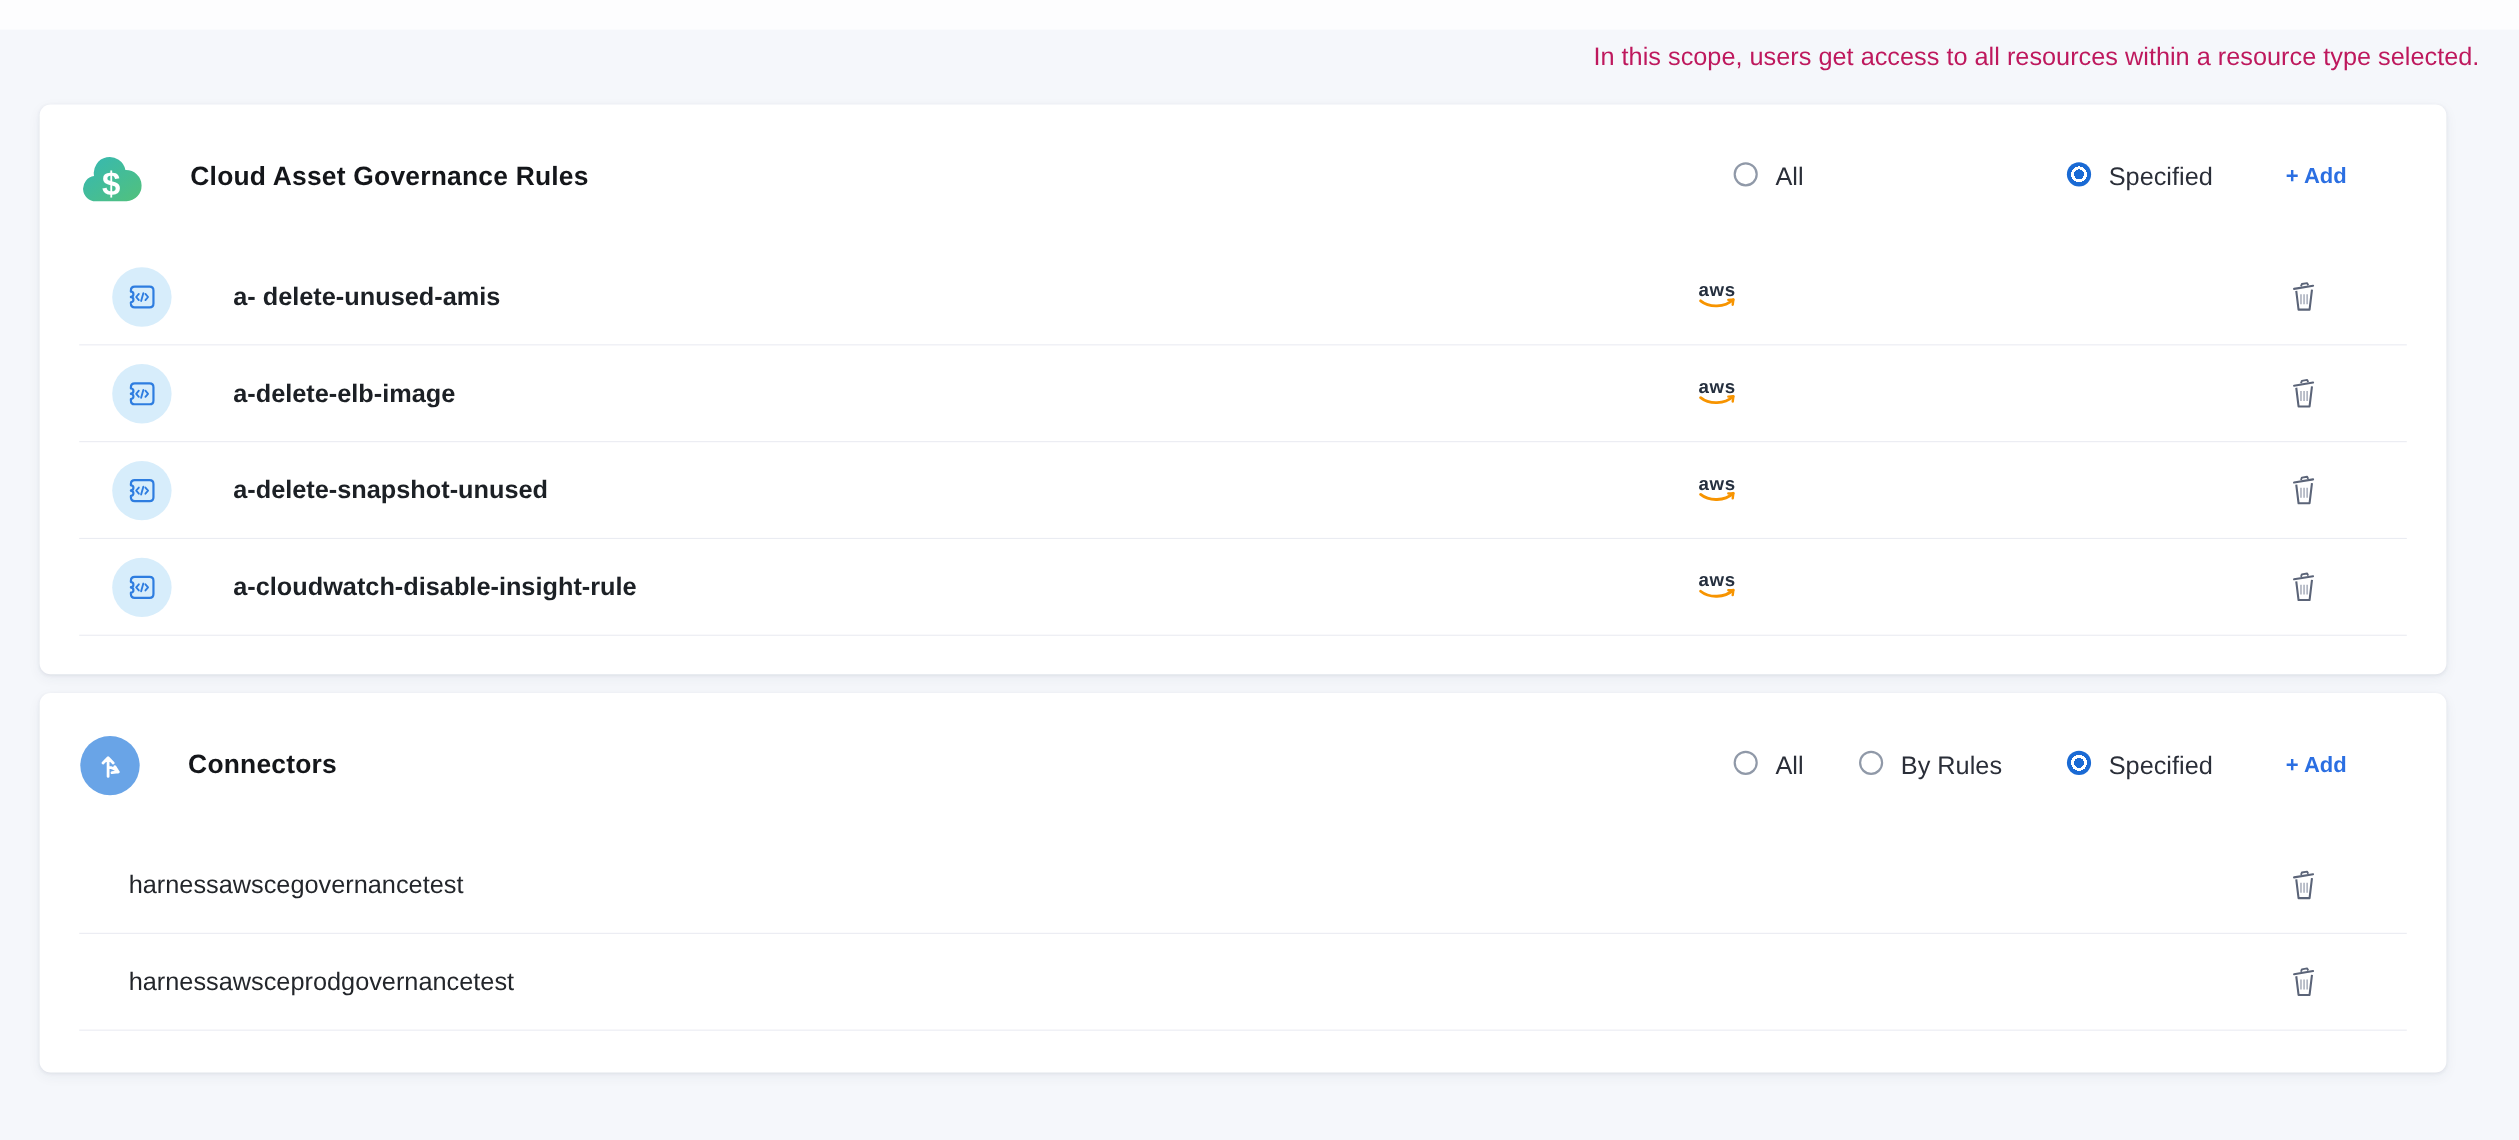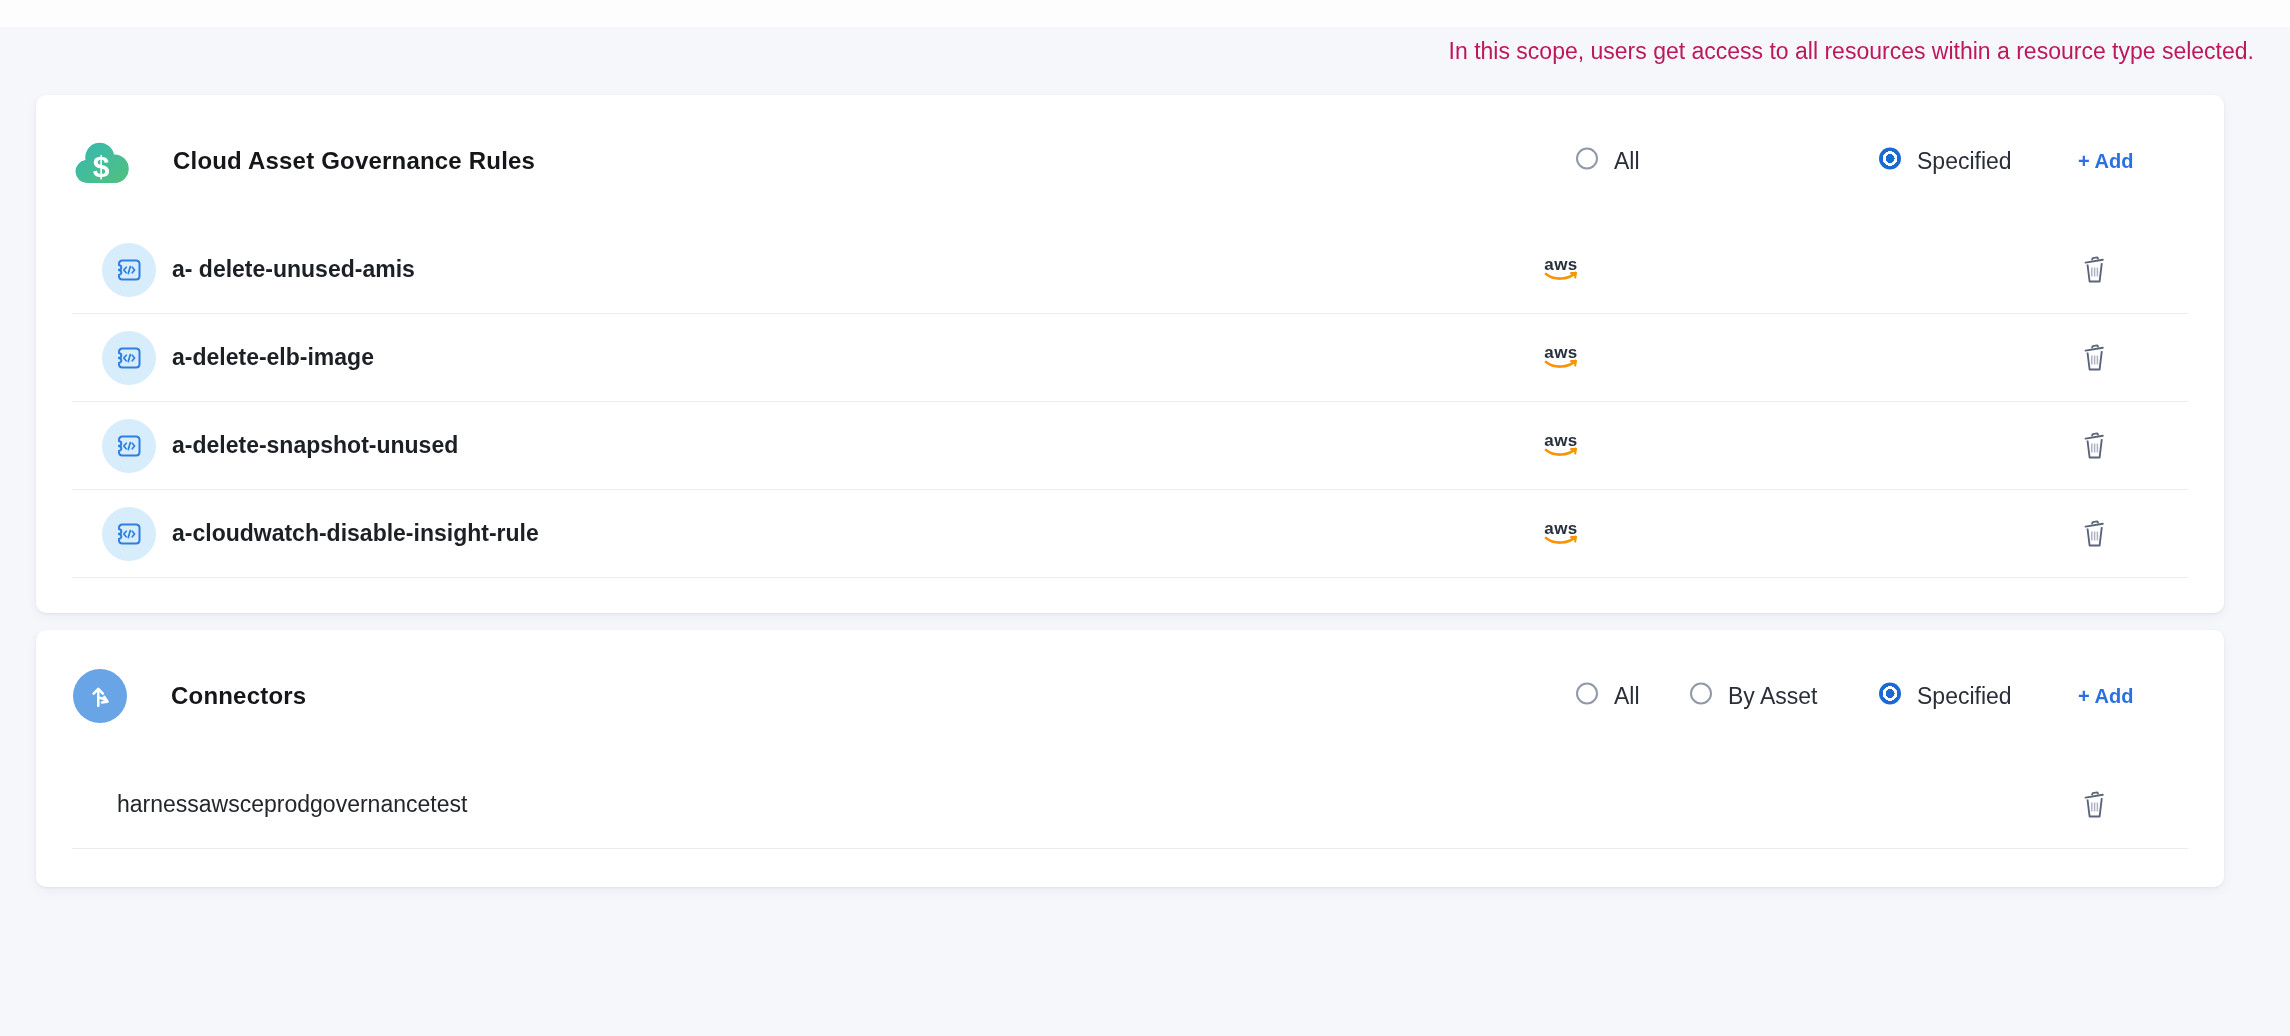--- a/index.html
+++ b/index.html
@@ -84,20 +84,21 @@
   }
   
   .rows { margin:0 36px; }
   .row {
     position:relative;
     height:88px;
     display:flex;
     align-items:center;
     border-bottom:1px solid #EAECF2;
     padding-left:30px;
+    gap:40px;
   }
   .row-name { font-size:23px; font-weight:600; color:#1C2025; margin-left:16px; }
   .connector-row { padding-left:45px; }
   .connector-name { font-size:23px; font-weight:400; color:#23262B; }
   .aws-logo { position:absolute; left:1470px; top:50%; transform:translateY(-50%); }
   .trash-btn {
     position:absolute;
     right:74px;
     top:50%;
     transform:translateY(-50%);
@@ -252,31 +253,39 @@
         </svg>
       </span>
       <h2 class="card-title">Connectors</h2>
 
       <label class="hdr-item pos-all">
         <span class="radio"></span>
         <span class="hdr-label">All</span>
       </label>
       <label class="hdr-item pos-bytype">
         <span class="radio"></span>
-        <span class="hdr-label">By Asset</span>
+        <span class="hdr-label">By Rules</span>
       </label>
       <label class="hdr-item pos-specified">
         <span class="radio selected"></span>
         <span class="hdr-label">Specified</span>
       </label>
       <a class="hdr-item pos-add add-link" href="#">+ Add</a>
     </div>
 
     <div class="rows">
 
+      <div class="row connector-row">
+        <span class="connector-name">harnessawscegovernancetest</span>
+        <button class="trash-btn">
+          <svg width="26" height="31" viewBox="0 0 26 31">
+              <use href="#trashIcon"></use>
+            </svg>
+        </button>
+      </div>
 
       <div class="row connector-row">
         <span class="connector-name">harnessawsceprodgovernancetest</span>
         <button class="trash-btn">
           <svg width="26" height="31" viewBox="0 0 26 31">
               <use href="#trashIcon"></use>
             </svg>
         </button>
       </div>
 

